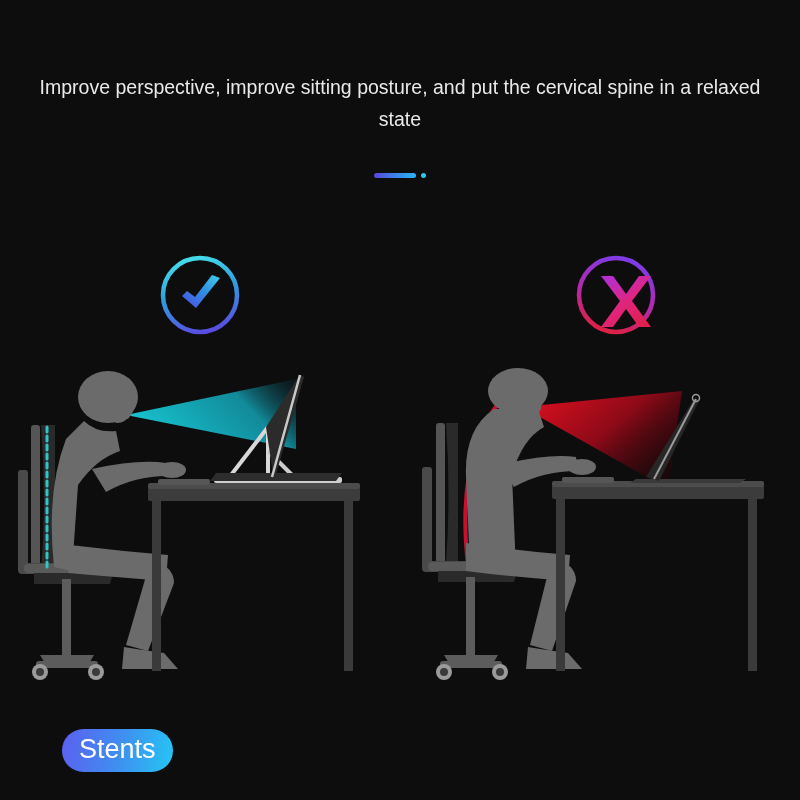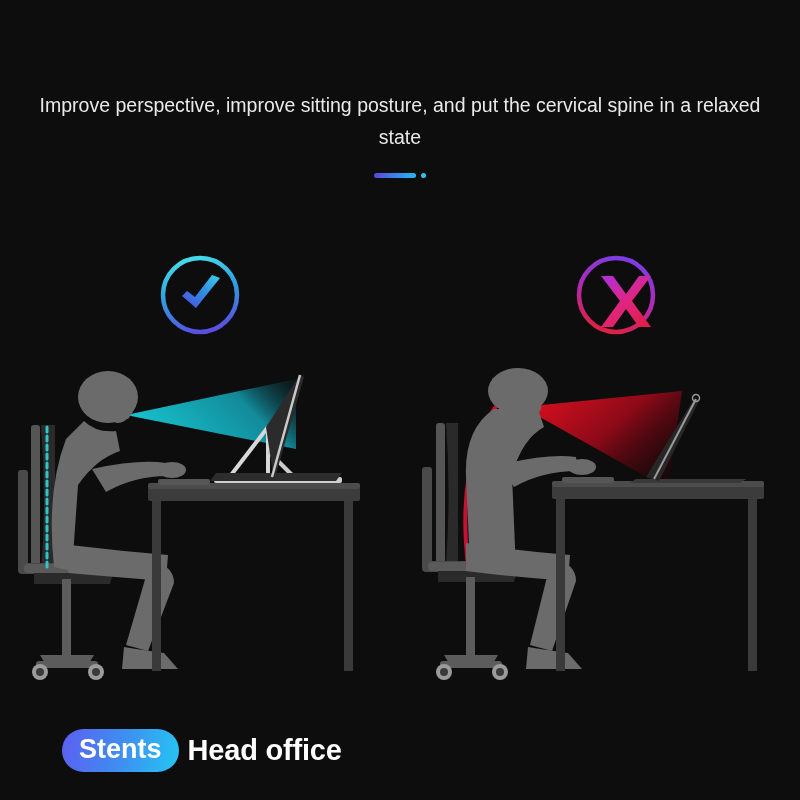--- a/index.html
+++ b/index.html
@@ -15,21 +15,21 @@
 
   
   .title {
     position:absolute; top:12px; left:0; width:800px;
     text-align:center;
     font-size:38px; font-weight:bold; color:#ffffff;
     letter-spacing:-0.3px;
     font-family:"Liberation Sans", sans-serif;
   }
   .subtitle {
-    position:absolute; top:90px; left:0; width:800px;
+    position:absolute; top:72px; left:0; width:800px;
     text-align:center;
     font-size:19.5px; color:#e9e9e9; line-height:1.62;
     padding:0 32px;
     font-family:"Liberation Sans", sans-serif;
   }
 
   
   .divider-wrap {
     position:absolute; top:173px; left:0; width:800px;
     display:flex; justify-content:center; align-items:center; gap:5px;
@@ -66,21 +66,20 @@
   }
   .label-left  { left:62px; }
 
   .badge {
     display:inline-block;
     padding:7px 17px 9px 17px;
     border-radius:22px;
     font-size:27px; line-height:1;
     color:#ffffff;
     white-space:nowrap;
-    font-weight:bold;
   }
   .badge-good {
     background:linear-gradient(100deg,#5c5ff0 0%,#3f8df0 50%,#25c6f3 100%);
   }
   .label-text {
     font-size:29px; font-weight:bold; color:#ffffff;
     white-space:nowrap; letter-spacing:-0.2px;
   }
 </style>
 </head>
@@ -176,21 +175,20 @@
 
         <path d="M216 108 h126 l-6 8 h-126 z" fill="#2d2d2d"></path>
 
         <path d="M266 62 l34 -52 l4 2 l-30 104 z" fill="#2b2b2b"></path>
         <line x1="300" y1="10" x2="272" y2="112" stroke="#c9c9c9" stroke-width="2.5"></line>
       </svg>
     </div>
 
     <div class="label-row label-left">
       <span class="badge badge-good">Stents</span>
-      <span class="label-text">Head office</span>
     </div>
   </div>
 
   <div class="col col-right">
 
     <div class="status-icon icon-right">
       <svg width="92" height="92" viewBox="0 0 92 92">
         <defs>
           <linearGradient id="rRing" x1="0.6" y1="0" x2="0.3" y2="1">
             <stop offset="0%" stop-color="#7e3ce6"></stop>

